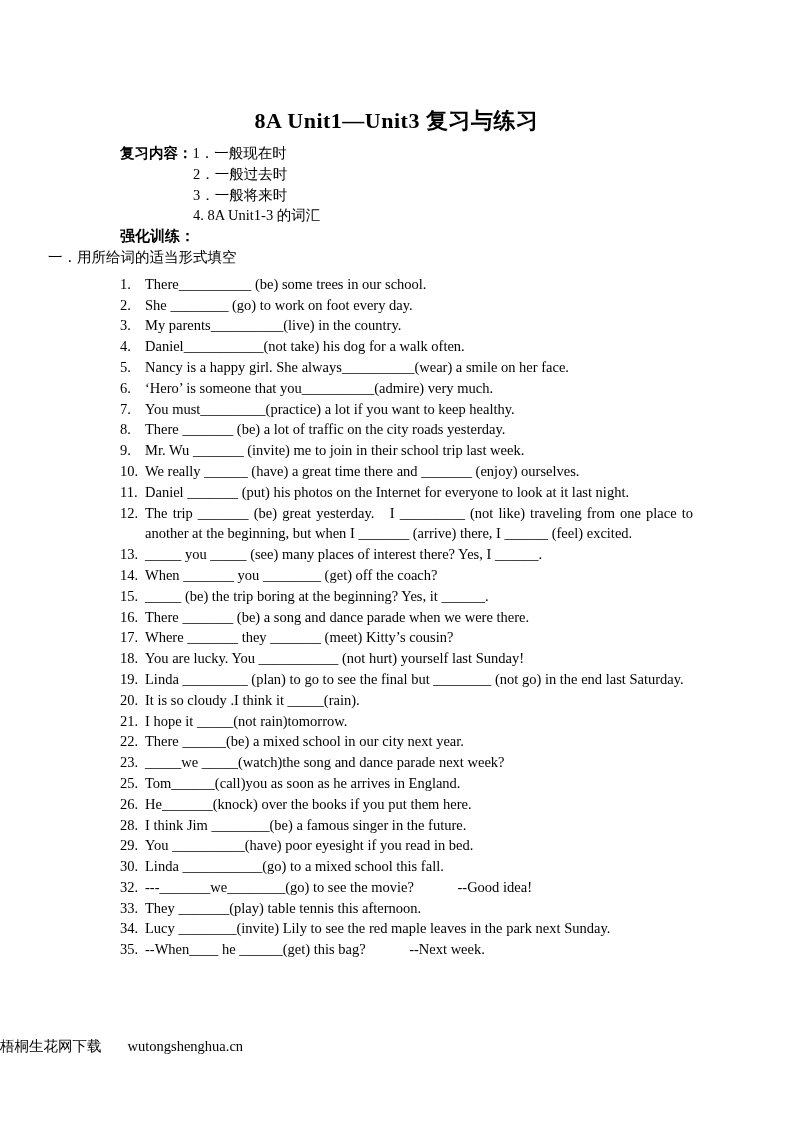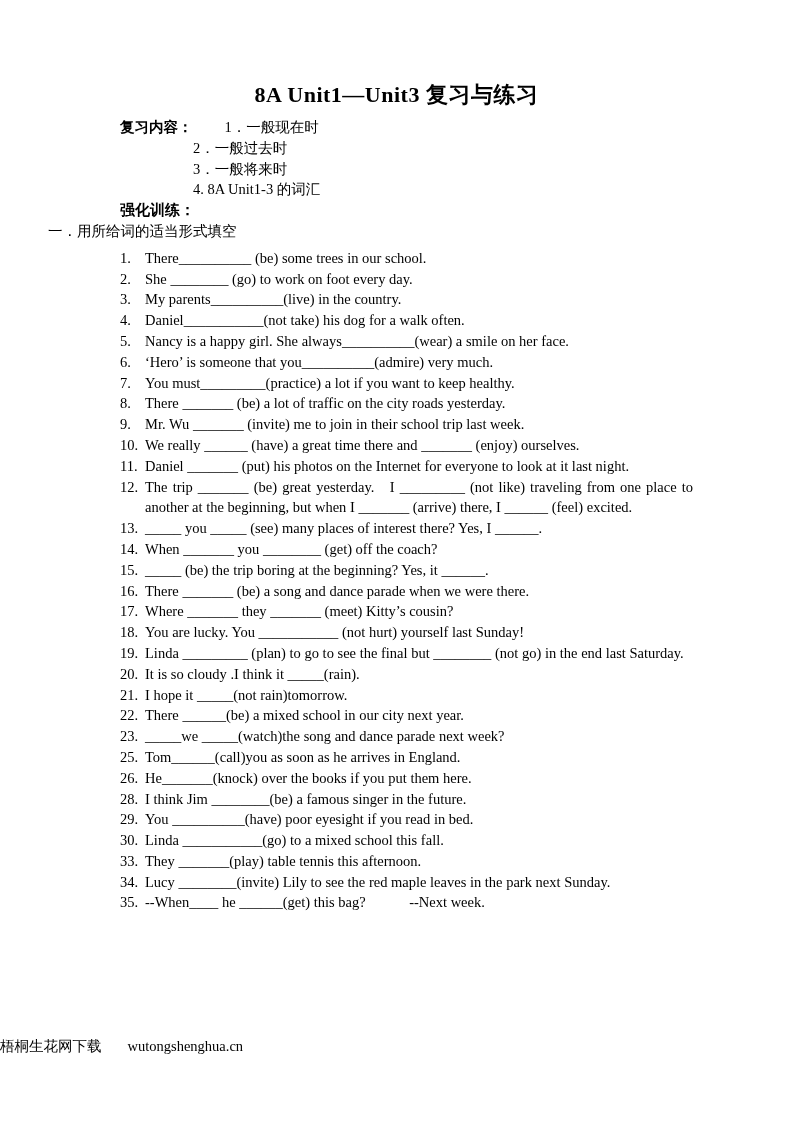--- a/index.html
+++ b/index.html
@@ -9,34 +9,34 @@
     height: 1122px;
     background: #ffffff;
     color: #000000;
     font-family: "Liberation Serif", "DejaVu Serif", serif;
     position: relative;
     overflow: hidden;
   }
   .page { position: absolute; inset: 0; }
 
   .doc-title {
-    margin-top: 80px;
+    margin-top: 106px;
     text-align: center;
     font-weight: bold;
     font-size: 22px;
     line-height: 30px;
     letter-spacing: 0.5px;
   }
 
   .intro {
     margin: 7px 0 0 120px;
     font-size: 14.5px;
     line-height: 20.8px;
   }
-  .intro-line { display: flex; gap: 32px; }
+  .intro-line { display: flex; }
   .intro-label { font-weight: bold; flex: none; }
   .intro-indent { padding-left: 73px; }
 
   .bold-heading {
     margin-left: 120px;
     font-weight: bold;
     font-size: 15px;
     line-height: 20.8px;
   }
   .section-heading {
@@ -194,20 +194,24 @@
     </div>
       <div class="q-row">
       <span class="q-num">29.</span>
       <span class="q-text">You __________(have) poor eyesight if you read in bed.</span>
     </div>
       <div class="q-row">
       <span class="q-num">30.</span>
       <span class="q-text">Linda ___________(go) to a mixed school this fall.</span>
     </div>
       <div class="q-row">
+      <span class="q-num">32.</span>
+      <span class="q-text">---_______we________(go) to see the movie?&nbsp;&nbsp;&nbsp;&nbsp;&nbsp;&nbsp;&nbsp;&nbsp;&nbsp;&nbsp;&nbsp;&nbsp;--Good idea!</span>
+    </div>
+      <div class="q-row">
       <span class="q-num">33.</span>
       <span class="q-text">They _______(play) table tennis this afternoon.</span>
     </div>
       <div class="q-row">
       <span class="q-num">34.</span>
       <span class="q-text">Lucy ________(invite) Lily to see the red maple leaves in the park next Sunday.</span>
     </div>
       <div class="q-row">
       <span class="q-num">35.</span>
       <span class="q-text">--When____ he ______(get) this bag?&nbsp;&nbsp;&nbsp;&nbsp;&nbsp;&nbsp;&nbsp;&nbsp;&nbsp;&nbsp;&nbsp;&nbsp;--Next week.</span>

